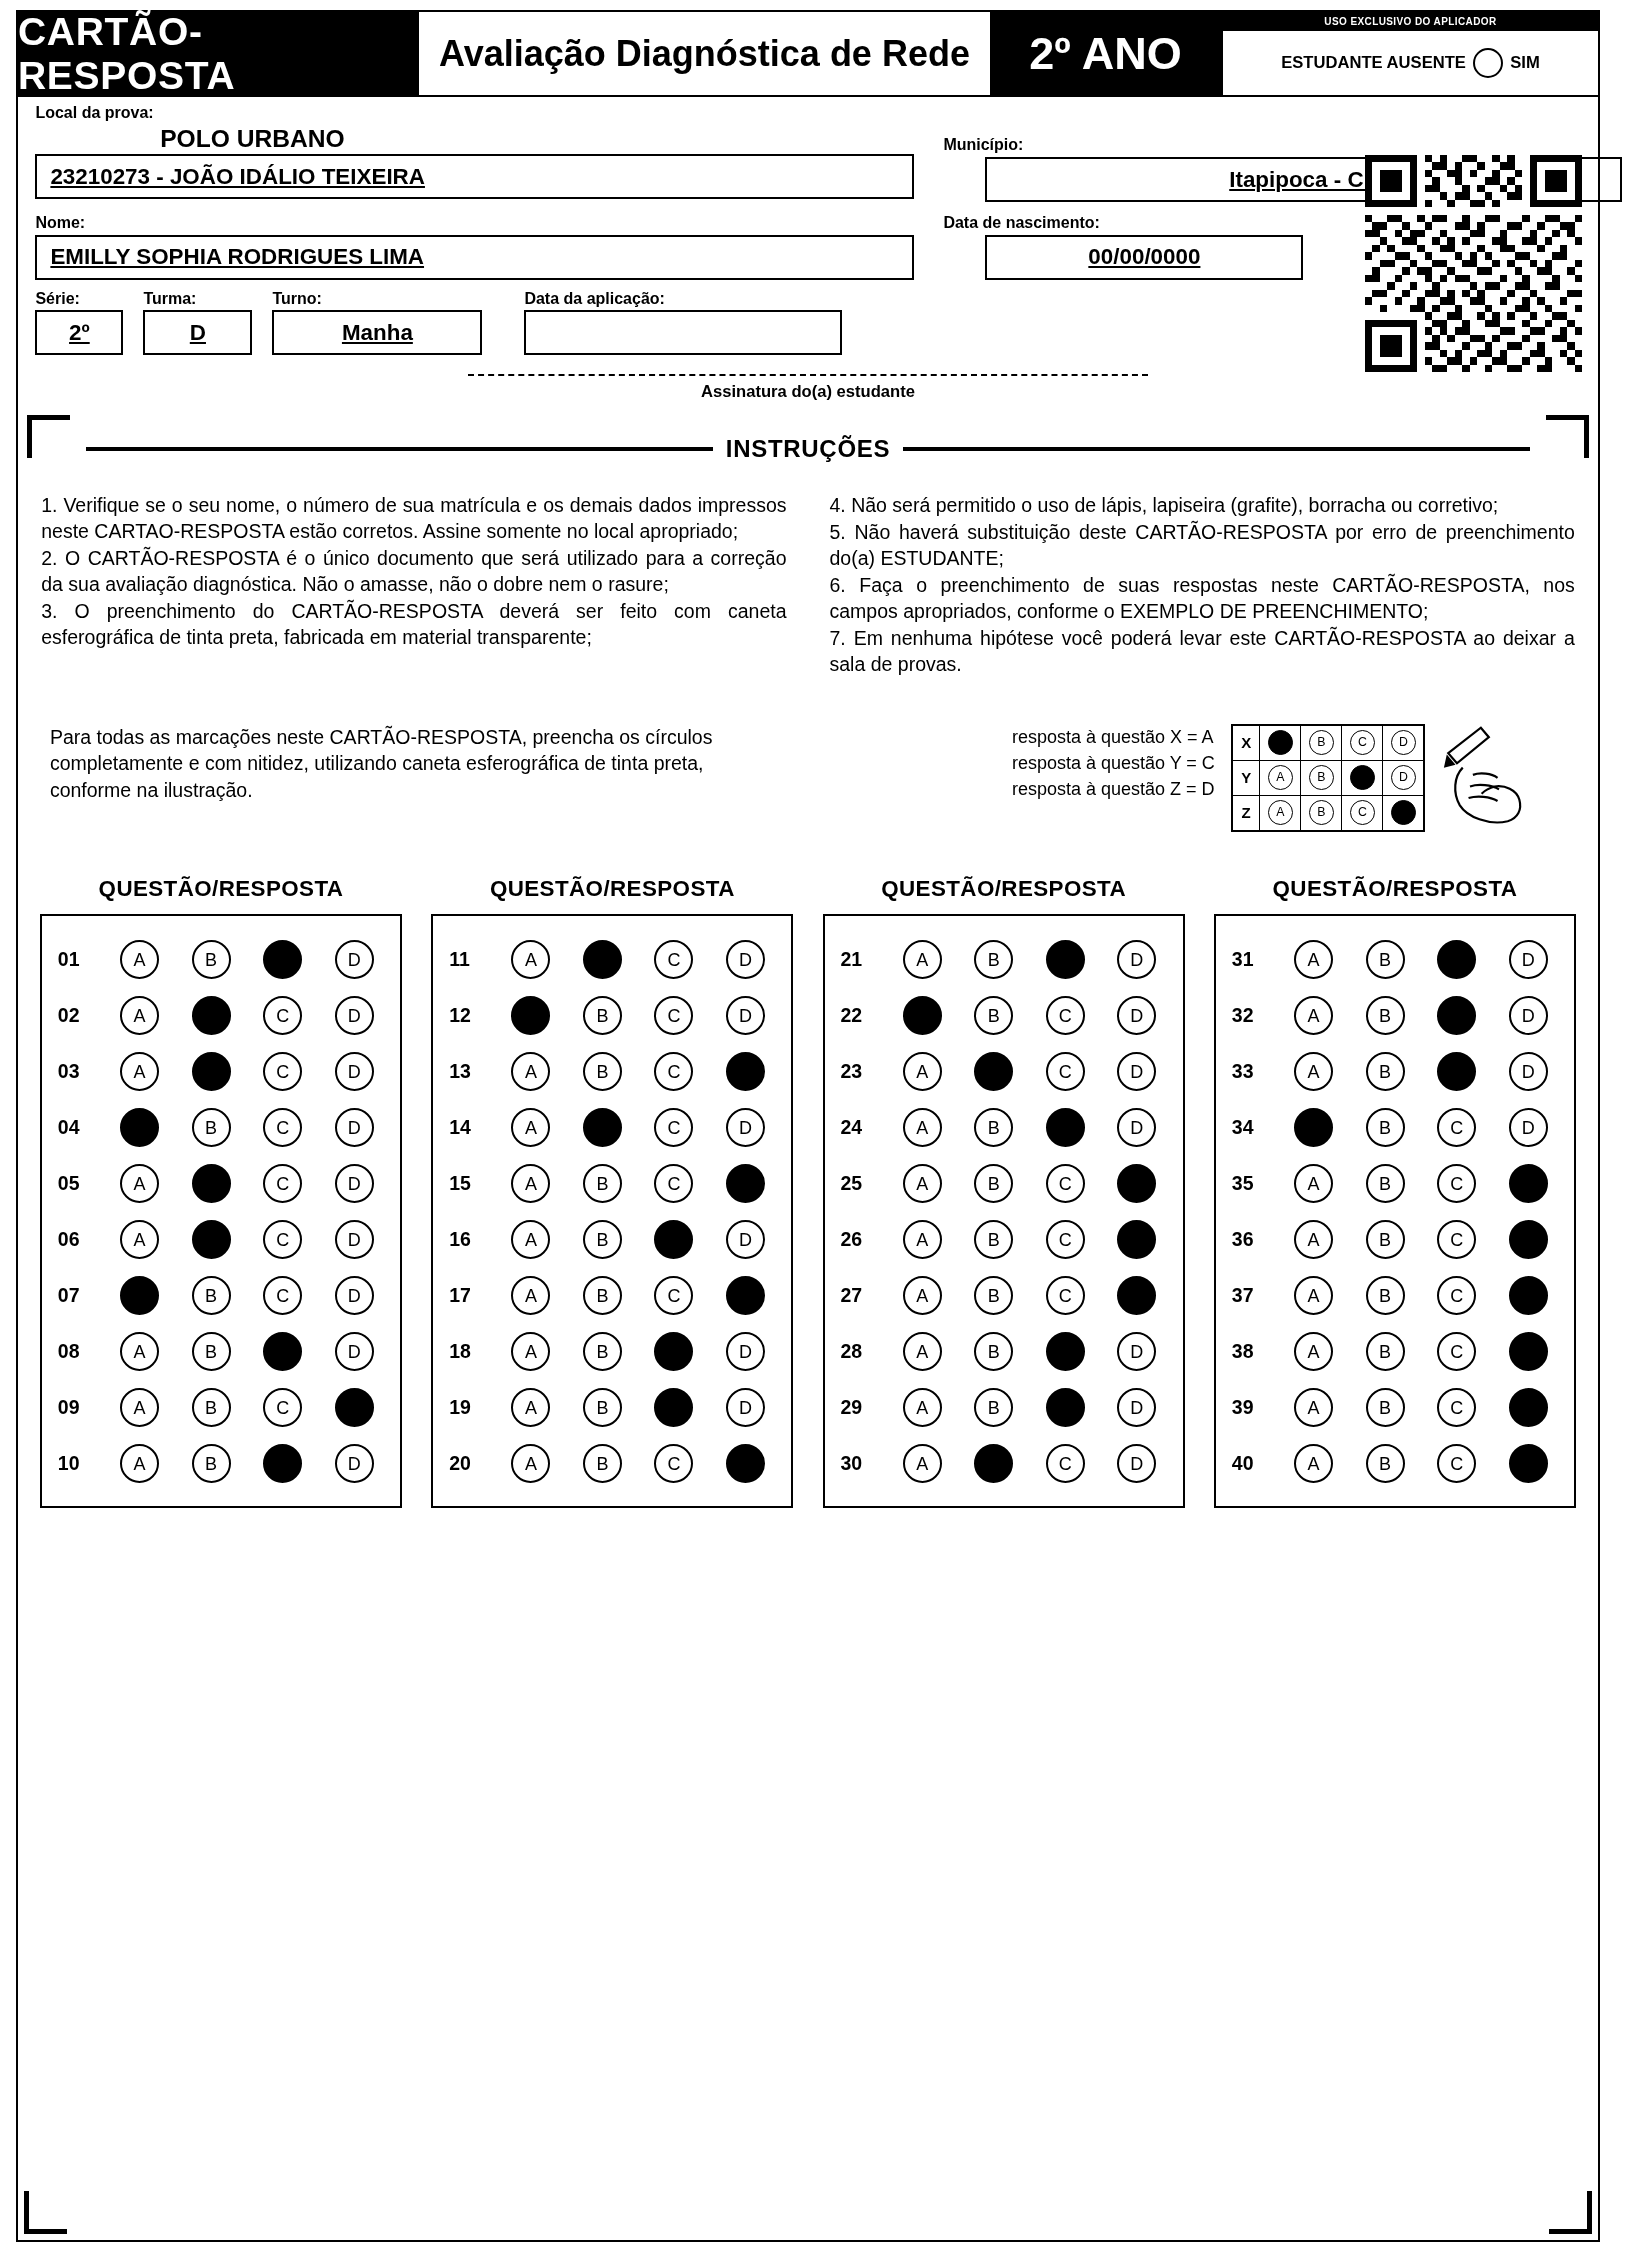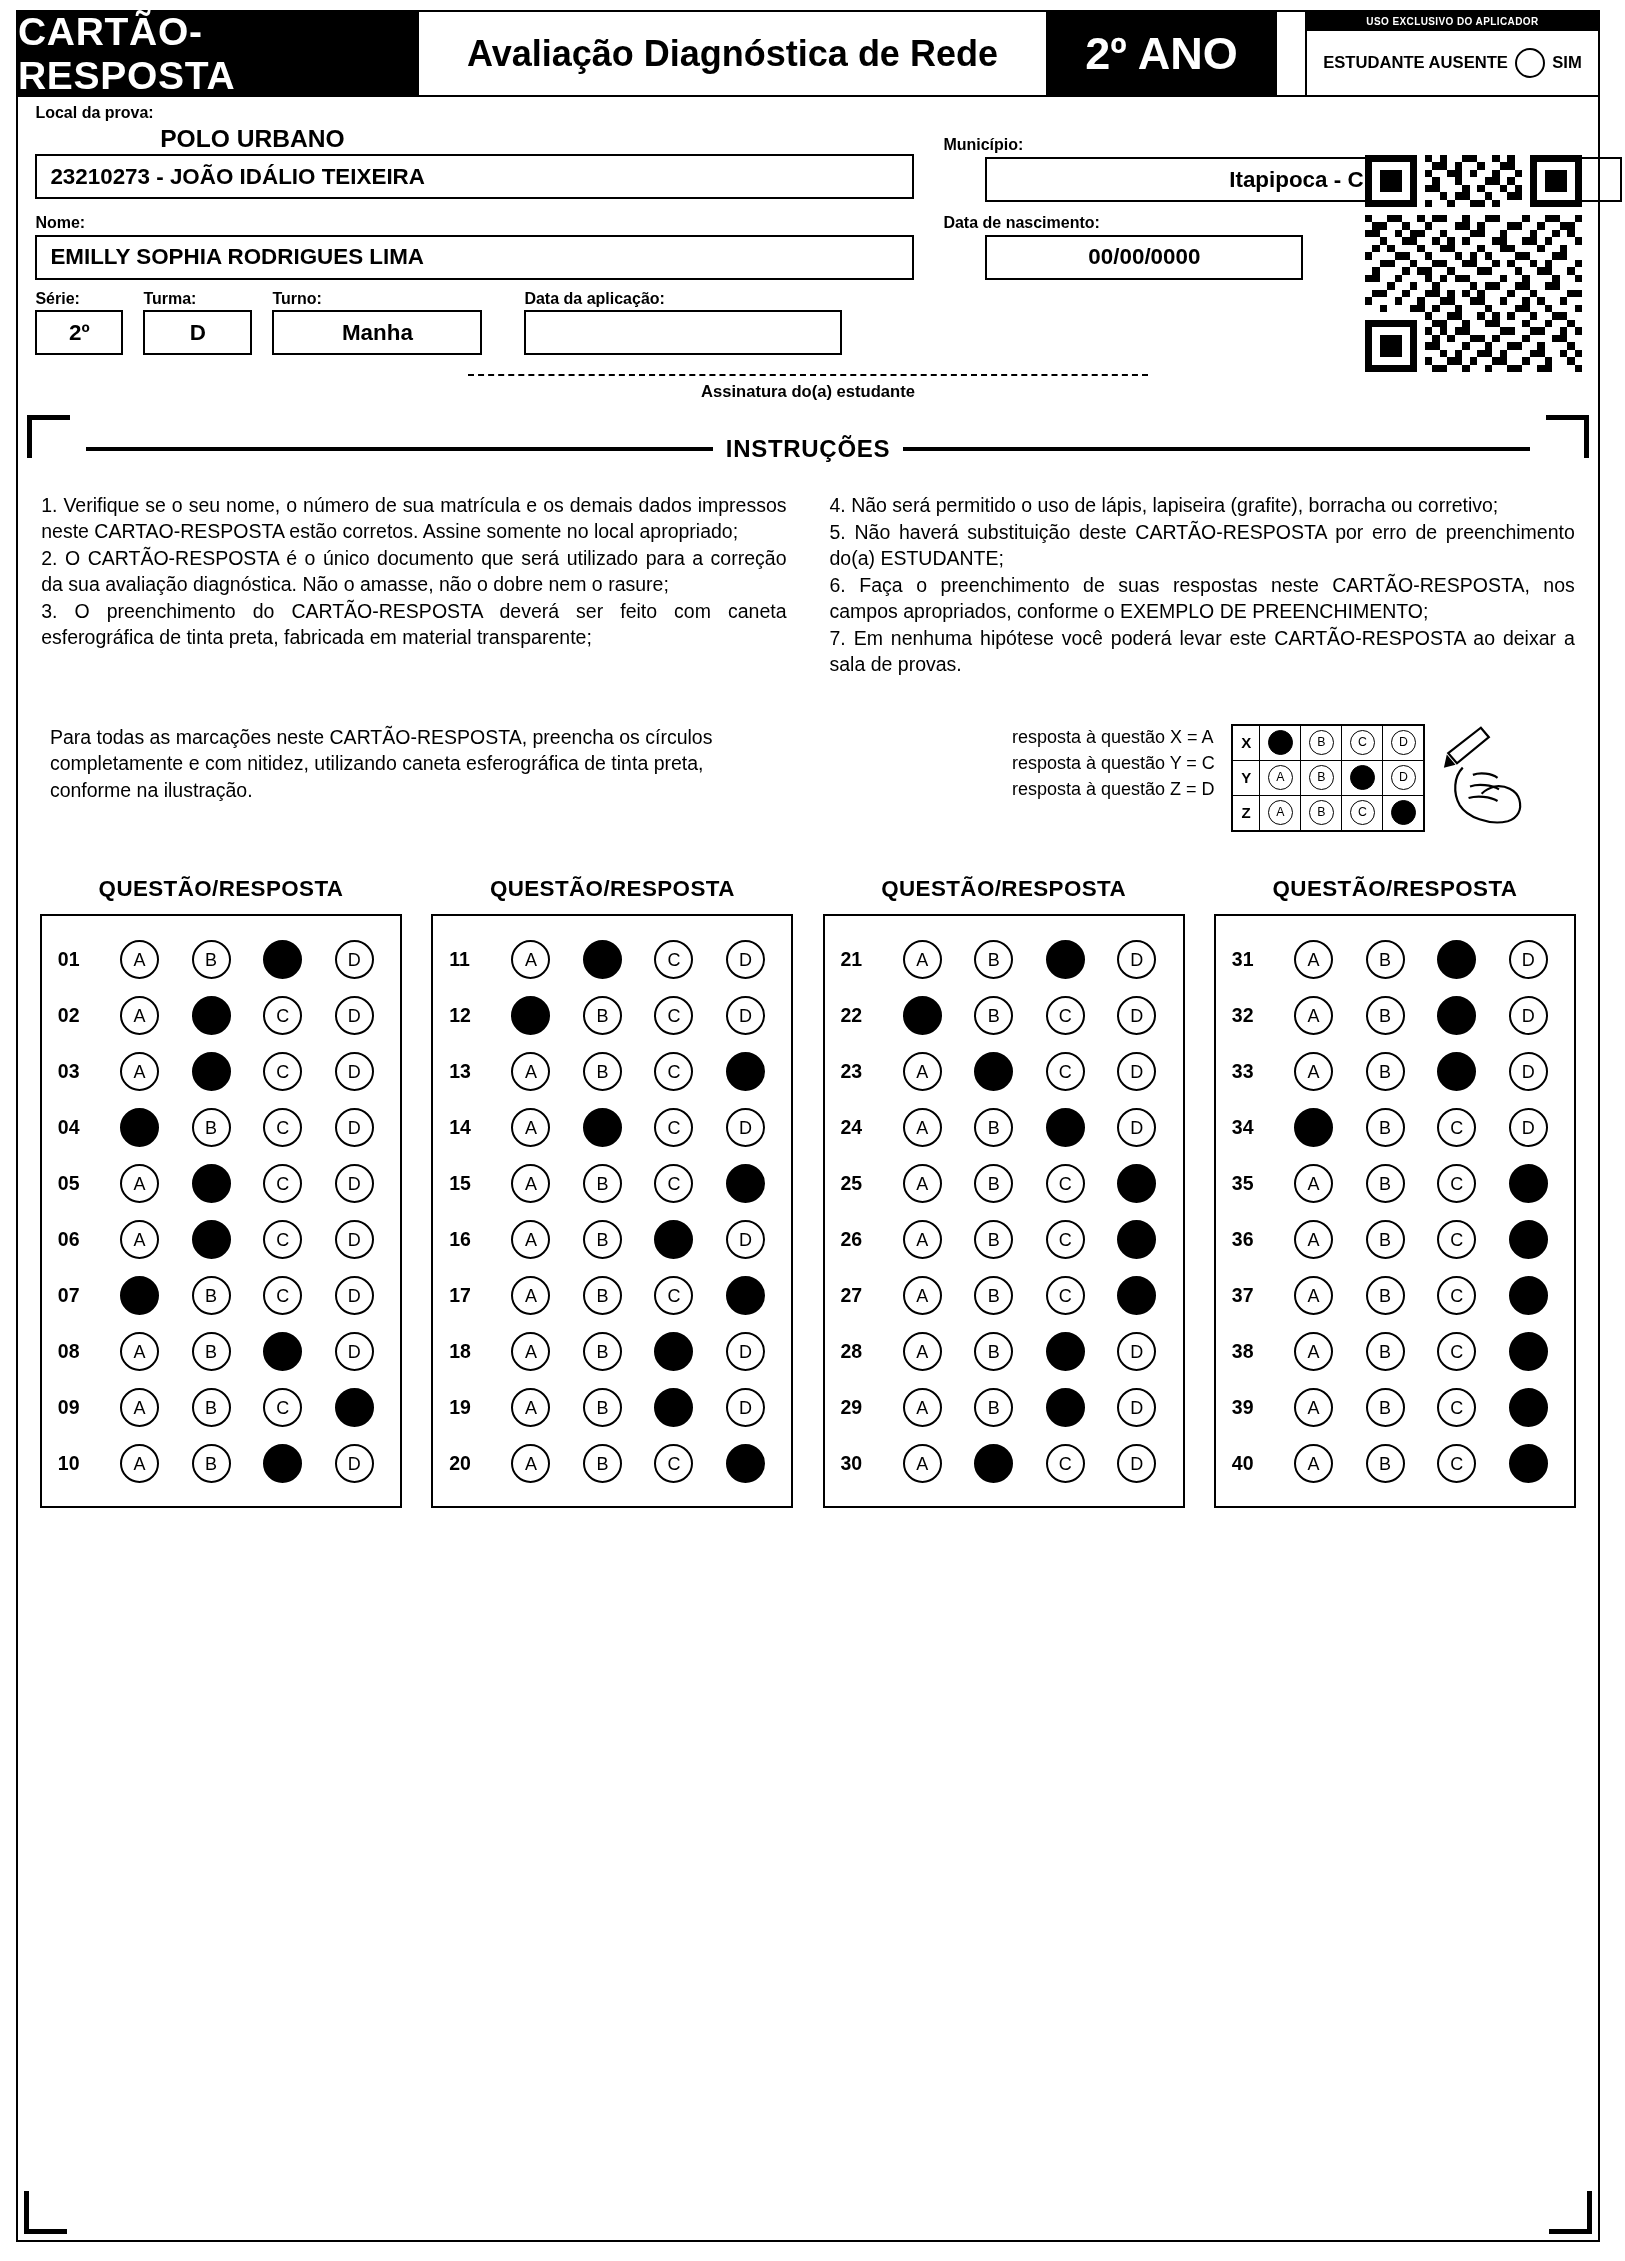--- a/index.html
+++ b/index.html
@@ -24,21 +24,20 @@
     border: 2.9px solid #000;
     box-sizing: border-box;
   }
   
   .hdr {
     display: flex;
     align-items: stretch;
     height: 85px;
     border-bottom: 2.9px solid #000;
     box-sizing: border-box;
-    gap: 28px;
   }
   .hdr-black {
     background: #000;
     color: #fff;
     display: flex;
     align-items: center;
     justify-content: center;
     font-weight: bold;
   }
   .hdr-cartao {
@@ -111,20 +110,21 @@
   }
   .fld {
     border: 2.2px solid #000;
     height: 45px;
     display: flex;
     align-items: center;
     padding: 16px 13px;
     box-sizing: border-box;
     font-size: 22.4px;
     font-weight: bold;
+    text-decoration: underline;
   }
   .center-val {
     justify-content: center;
   }
   .col-local { width: 879px; }
   .col-muni { width: 637px; margin-left: 42px; }
   .col-nome { width: 879px; }
   .col-nasc { width: 318px; margin-left: 42px; }
   .polo-line {
     font-size: 24.6px;

